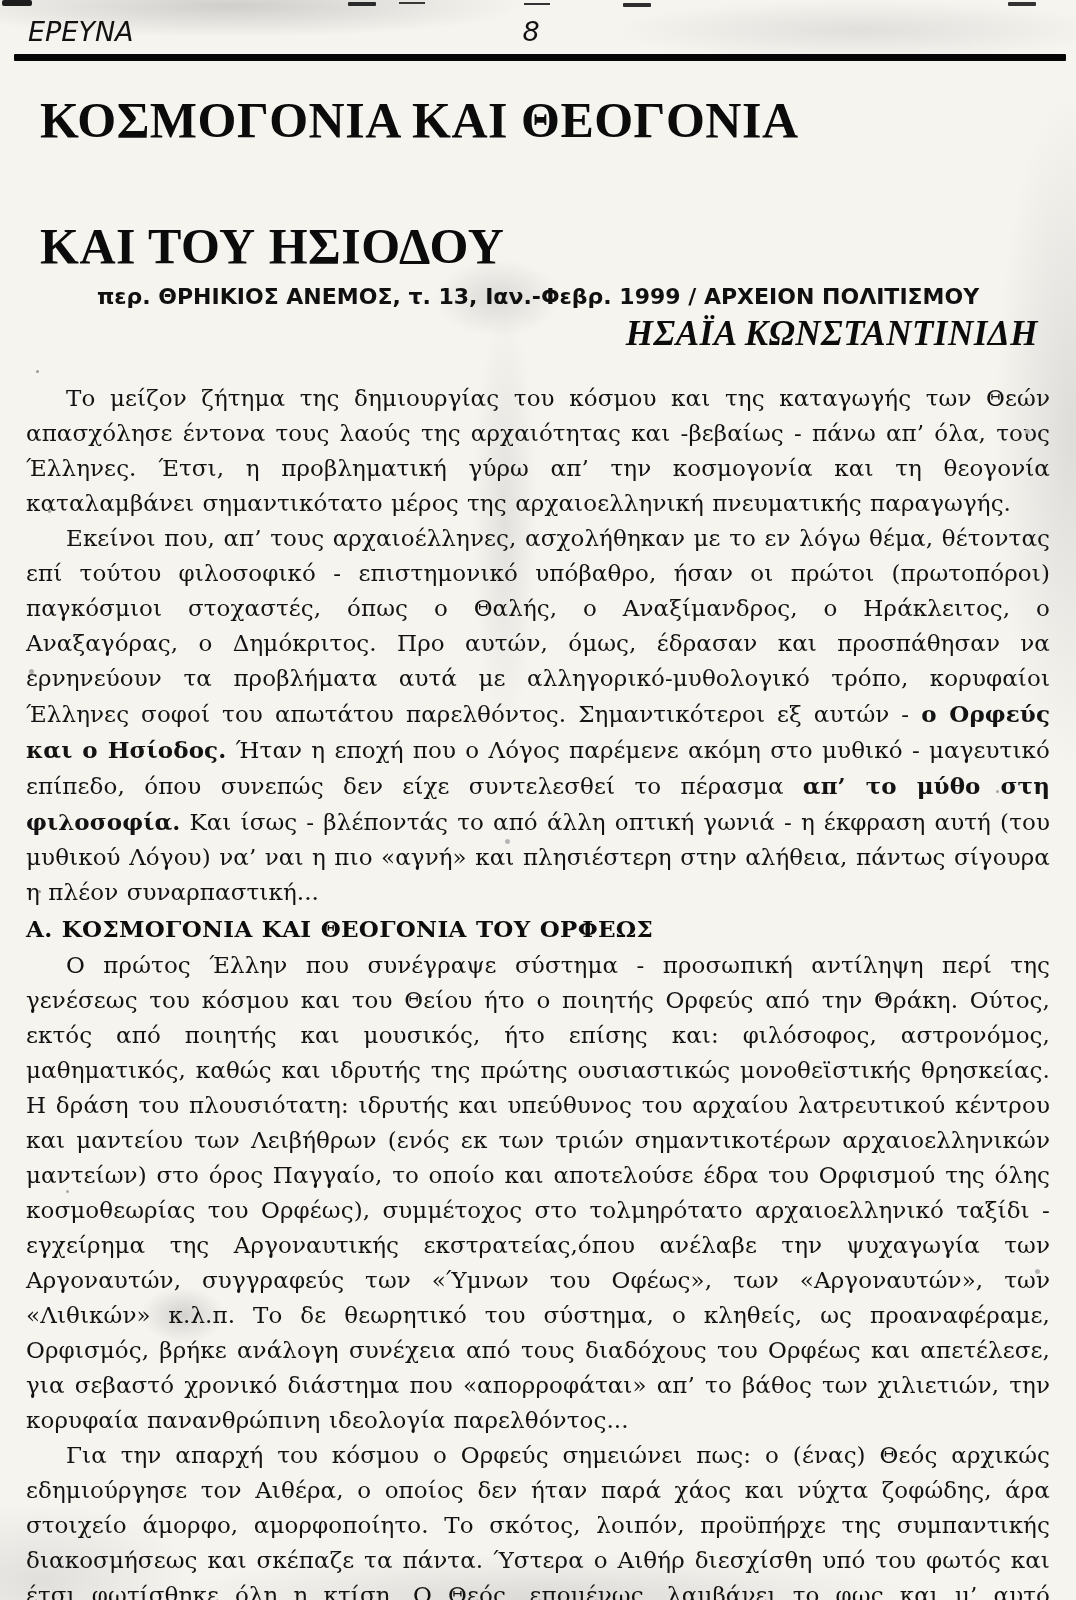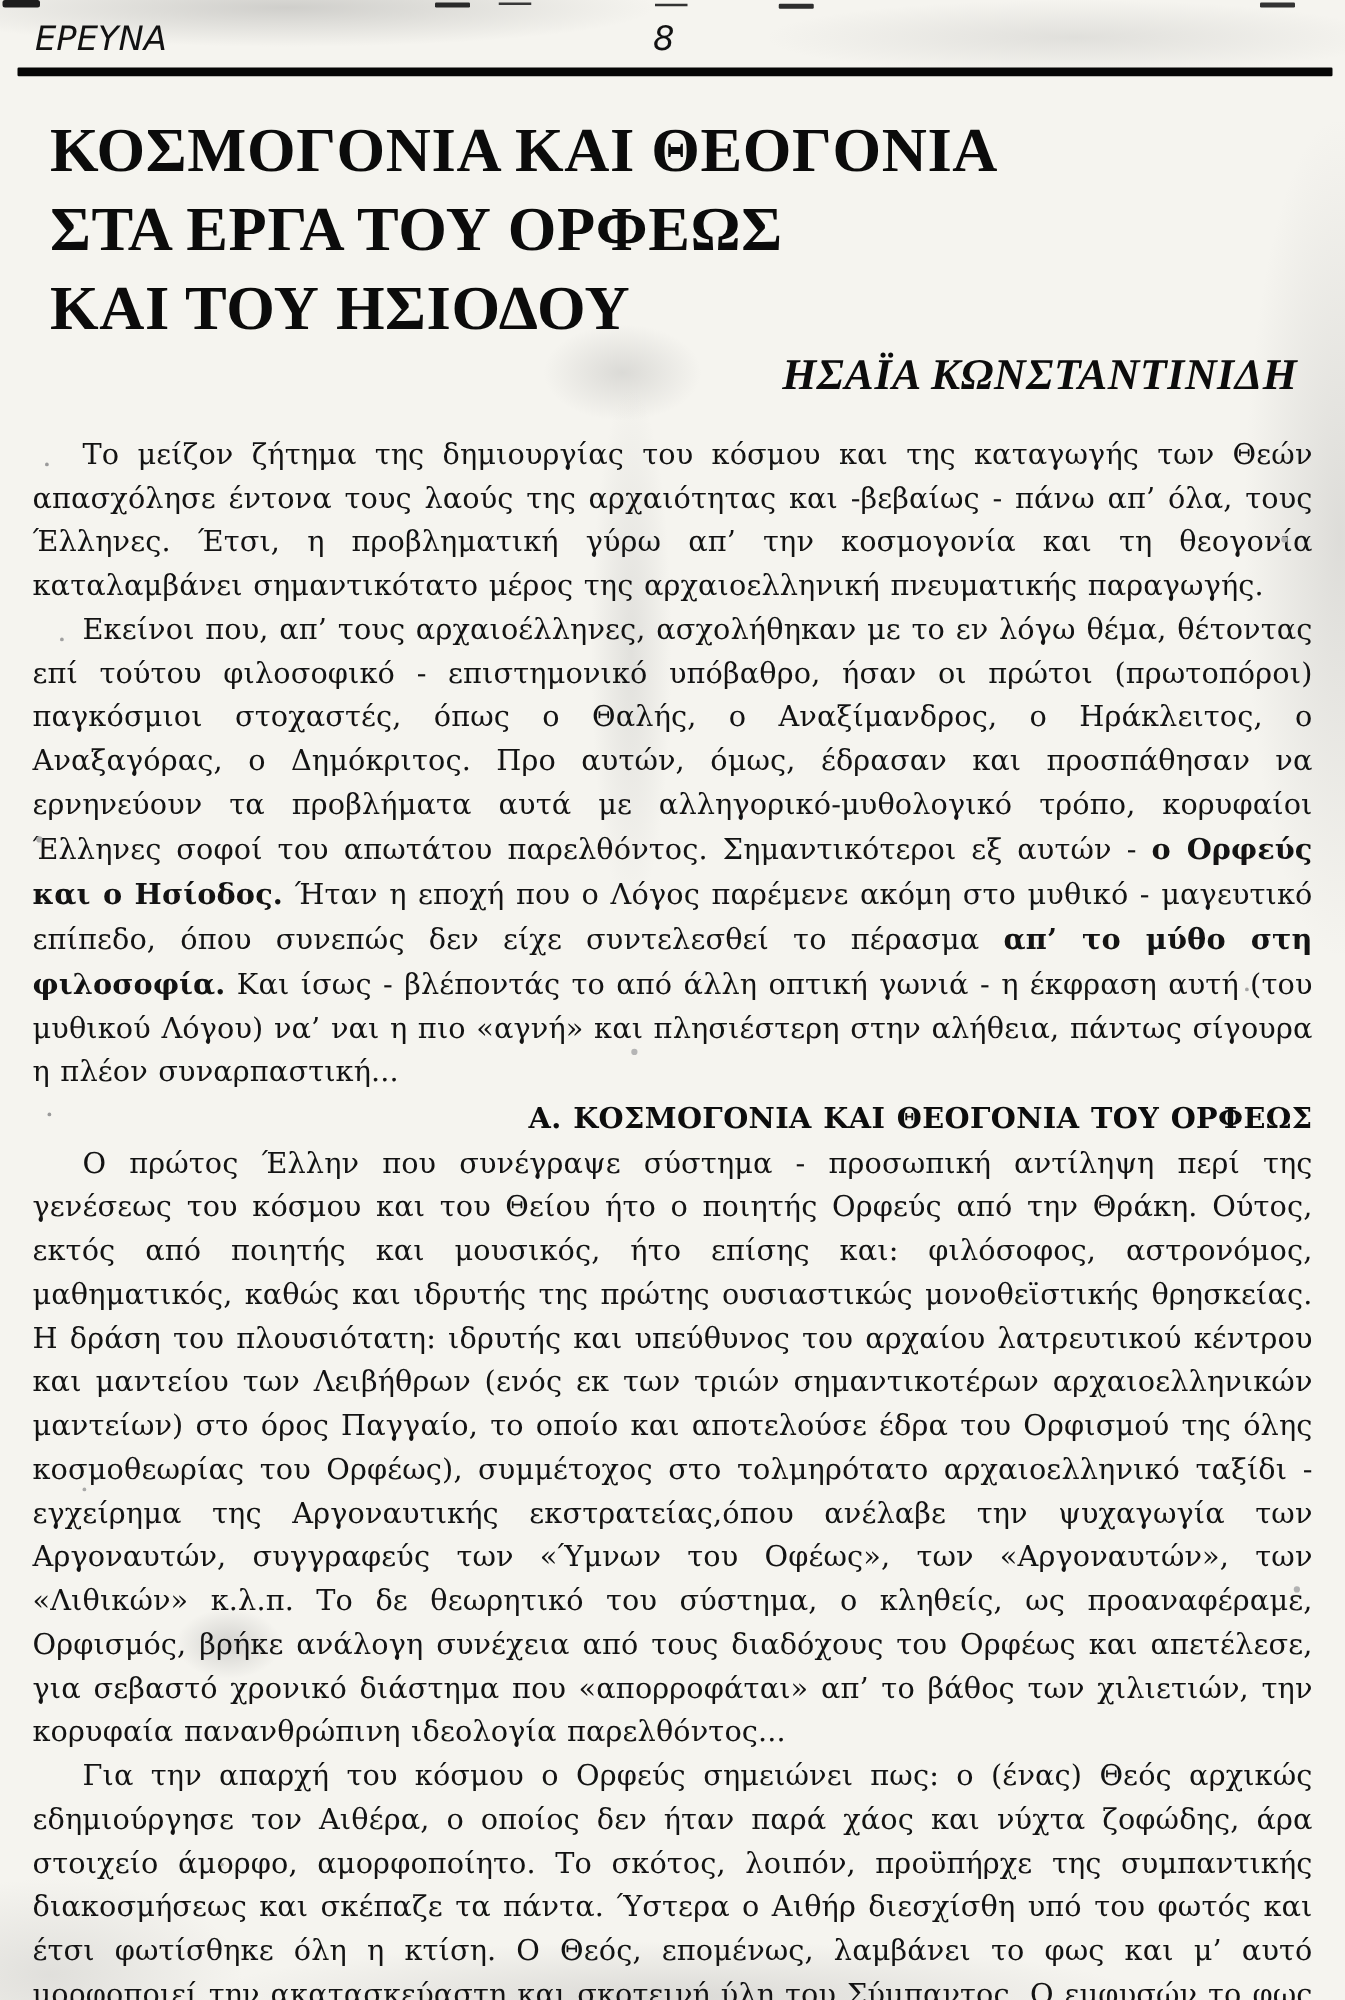--- a/index.html
+++ b/index.html
@@ -62,44 +62,45 @@
   .article-body{
     margin:28px 26px 0 26px;
     font-family:"DejaVu Serif", serif;
     font-size:23px;line-height:35px;text-align:justify;color:#131313;
     letter-spacing:.1px;word-spacing:1px;
   }
   .article-body p{margin:0;text-indent:40px;}
   .article-body .bold{font-weight:700;}
   .section-heading{
     margin:1px 0;font-family:"DejaVu Serif", serif;font-weight:700;
-    font-size:23px;line-height:36px;text-align:right;text-indent:0;color:#0d0d0d;
+    font-size:23px;line-height:36px;text-align:left;text-indent:0;color:#0d0d0d;
     letter-spacing:.3px;
   }
 </style>
 </head>
 <body>
 
 <div class="page">
   <div class="edge-marks"></div>
   <div class="specks"></div>
 
   <div class="running-header">
     <span class="hl">ΕΡΕΥΝΑ</span>
     <span class="hc">8</span>
   </div>
 
   <div class="rule"></div>
 
   <h1 class="title">
     <span>ΚΟΣΜΟΓΟΝΙΑ ΚΑΙ ΘΕΟΓΟΝΙΑ</span><br>
-    <span>ΣΤΑ ΕΡΓΑ ΤΟΥ ΟΡΦΕΩΣ</span><br>
+    <br>
     <span>ΚΑΙ ΤΟΥ ΗΣΙΟΔΟΥ</span>
   </h1>
 
+  <div class="subtitle">περ. ΘΡΗΙΚΙΟΣ ΑΝΕΜΟΣ, τ. 13, Ιαν.-Φεβρ. 1999 / ΑΡΧΕΙΟΝ ΠΟΛΙΤΙΣΜΟΥ</div>
 
   <div class="author">ΗΣΑΪΑ ΚΩΝΣΤΑΝΤΙΝΙΔΗ</div>
 
   <div class="article-body">
       <p><span>Το μείζον ζήτημα της δημιουργίας του κόσμου και της καταγωγής των Θεών απασχόλησε έντονα τους λαούς της αρχαιότητας και -βεβαίως - πάνω απ’ όλα, τους Έλληνες. Έτσι, η προβληματική γύρω απ’ την κοσμογονία και τη θεογονία καταλαμβάνει σημαντικότατο μέρος της αρχαιοελληνική πνευματικής παραγωγής.</span></p>
       <p><span>Εκείνοι που, απ’ τους αρχαιοέλληνες, ασχολήθηκαν με το εν λόγω θέμα, θέτοντας επί τούτου φιλοσοφικό - επιστημονικό υπόβαθρο, ήσαν οι πρώτοι (πρωτοπόροι) παγκόσμιοι στοχαστές, όπως ο Θαλής, ο Αναξίμανδρος, ο Ηράκλειτος, ο Αναξαγόρας, ο Δημόκριτος. Προ αυτών, όμως, έδρασαν και προσπάθησαν να ερνηνεύουν τα προβλήματα αυτά με αλληγορικό-μυθολογικό τρόπο, κορυφαίοι Έλληνες σοφοί του απωτάτου παρελθόντος. Σημαντικότεροι εξ αυτών - </span><span class="bold">ο Ορφεύς και ο Ησίοδος.</span><span> Ήταν η εποχή που ο Λόγος παρέμενε ακόμη στο μυθικό - μαγευτικό επίπεδο, όπου συνεπώς δεν είχε συντελεσθεί το πέρασμα </span><span class="bold">απ’ το μύθο στη φιλοσοφία.</span><span> Και ίσως - βλέποντάς το από άλλη οπτική γωνιά - η έκφραση αυτή (του μυθικού Λόγου) να’ ναι η πιο «αγνή» και πλησιέστερη στην αλήθεια, πάντως σίγουρα η πλέον συναρπαστική...</span></p>
       <h2 class="section-heading">Α. ΚΟΣΜΟΓΟΝΙΑ ΚΑΙ ΘΕΟΓΟΝΙΑ ΤΟΥ ΟΡΦΕΩΣ</h2>
       <p><span>Ο πρώτος Έλλην που συνέγραψε σύστημα - προσωπική αντίληψη περί της γενέσεως του κόσμου και του Θείου ήτο ο ποιητής Ορφεύς από την Θράκη. Ούτος, εκτός από ποιητής και μουσικός, ήτο επίσης και: φιλόσοφος, αστρονόμος, μαθηματικός, καθώς και ιδρυτής της πρώτης ουσιαστικώς μονοθεϊστικής θρησκείας. Η δράση του πλουσιότατη: ιδρυτής και υπεύθυνος του αρχαίου λατρευτικού κέντρου και μαντείου των Λειβήθρων (ενός εκ των τριών σημαντικοτέρων αρχαιοελληνικών μαντείων) στο όρος Παγγαίο, το οποίο και αποτελούσε έδρα του Ορφισμού της όλης κοσμοθεωρίας του Ορφέως), συμμέτοχος στο τολμηρότατο αρχαιοελληνικό ταξίδι - εγχείρημα της Αργοναυτικής εκστρατείας,όπου ανέλαβε την ψυχαγωγία των Αργοναυτών, συγγραφεύς των «Ύμνων του Οφέως», των «Αργοναυτών», των «Λιθικών» κ.λ.π. Το δε θεωρητικό του σύστημα, ο κληθείς, ως προαναφέραμε, Ορφισμός, βρήκε ανάλογη συνέχεια από τους διαδόχους του Ορφέως και απετέλεσε, για σεβαστό χρονικό διάστημα που «απορροφάται» απ’ το βάθος των χιλιετιών, την κορυφαία πανανθρώπινη ιδεολογία παρελθόντος...</span></p>
       <p><span>Για την απαρχή του κόσμου ο Ορφεύς σημειώνει πως: ο (ένας) Θεός αρχικώς εδημιούργησε τον Αιθέρα, ο οποίος δεν ήταν παρά χάος και νύχτα ζοφώδης, άρα στοιχείο άμορφο, αμορφοποίητο. Το σκότος, λοιπόν, προϋπήρχε της συμπαντικής διακοσμήσεως και σκέπαζε τα πάντα. Ύστερα ο Αιθήρ διεσχίσθη υπό του φωτός και έτσι φωτίσθηκε όλη η κτίση. Ο Θεός, επομένως, λαμβάνει το φως και μ’ αυτό μορφοποιεί την ακατασκεύαστη και σκοτεινή ύλη του Σύμπαντος. Ο εμφυσών το φως Θεός χαρακτηριστικώς καλείται και ως: «μήτιν»,  (δηλ. «φως» και «ζωοδότημα». Όσον αφορά τον ίδιο, ουδείς βλέπει ετούτον και ουδείς εννοεί την φύση και τη μορφή του. Βρίσκεται δε, αν και ένας, σε </span></p>
     </div>

